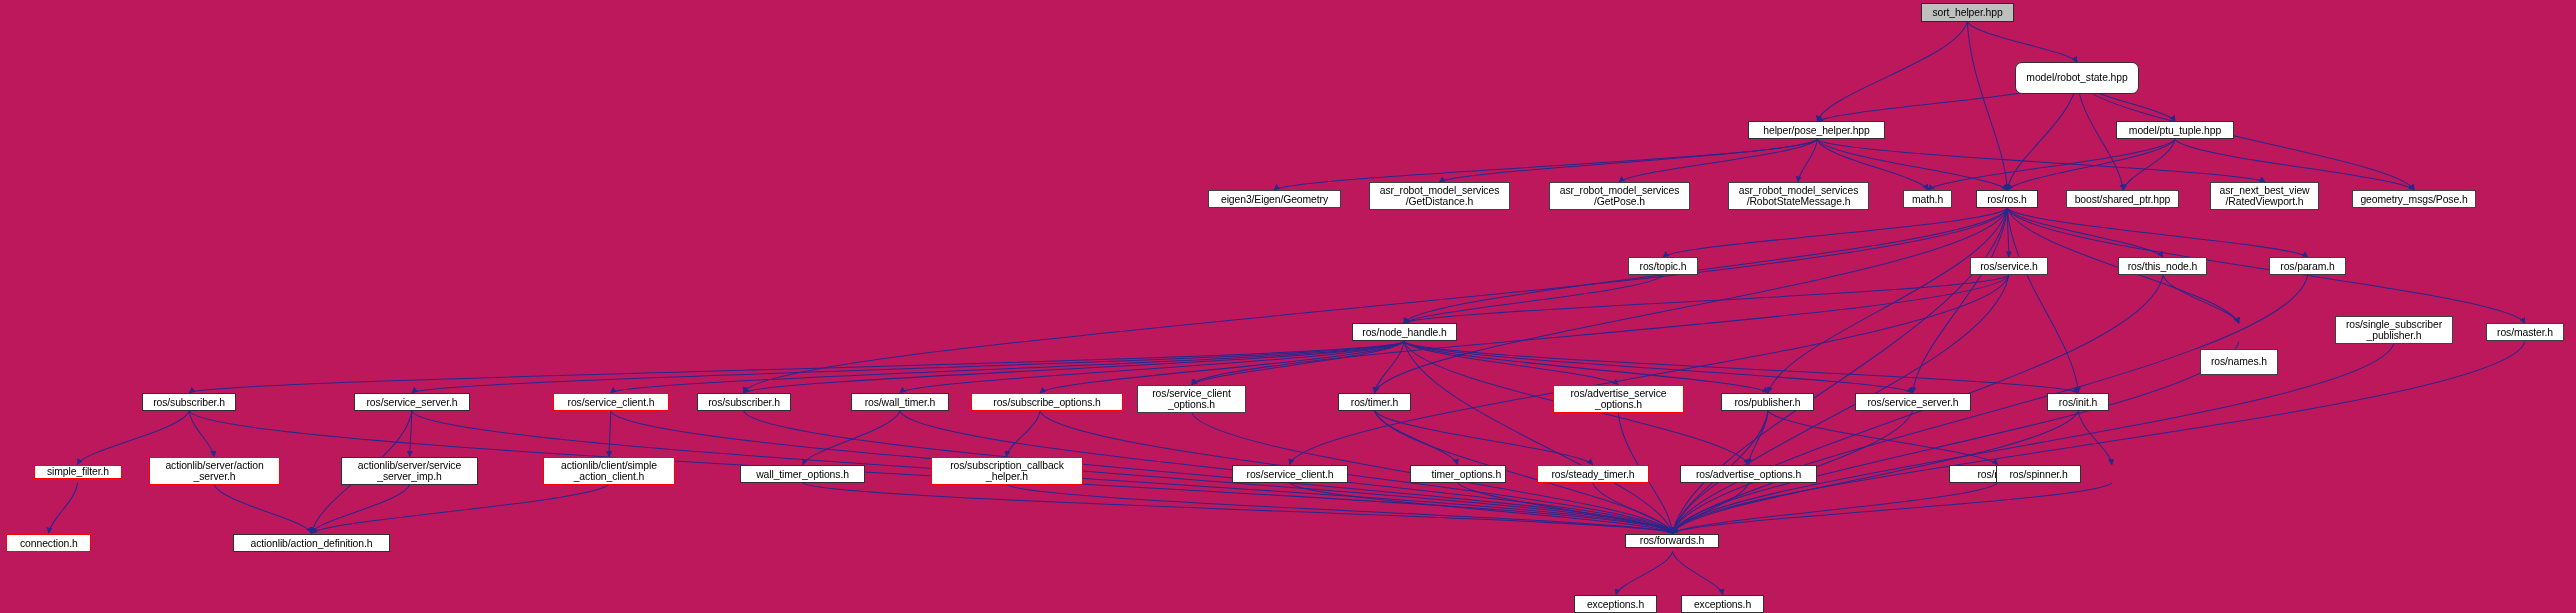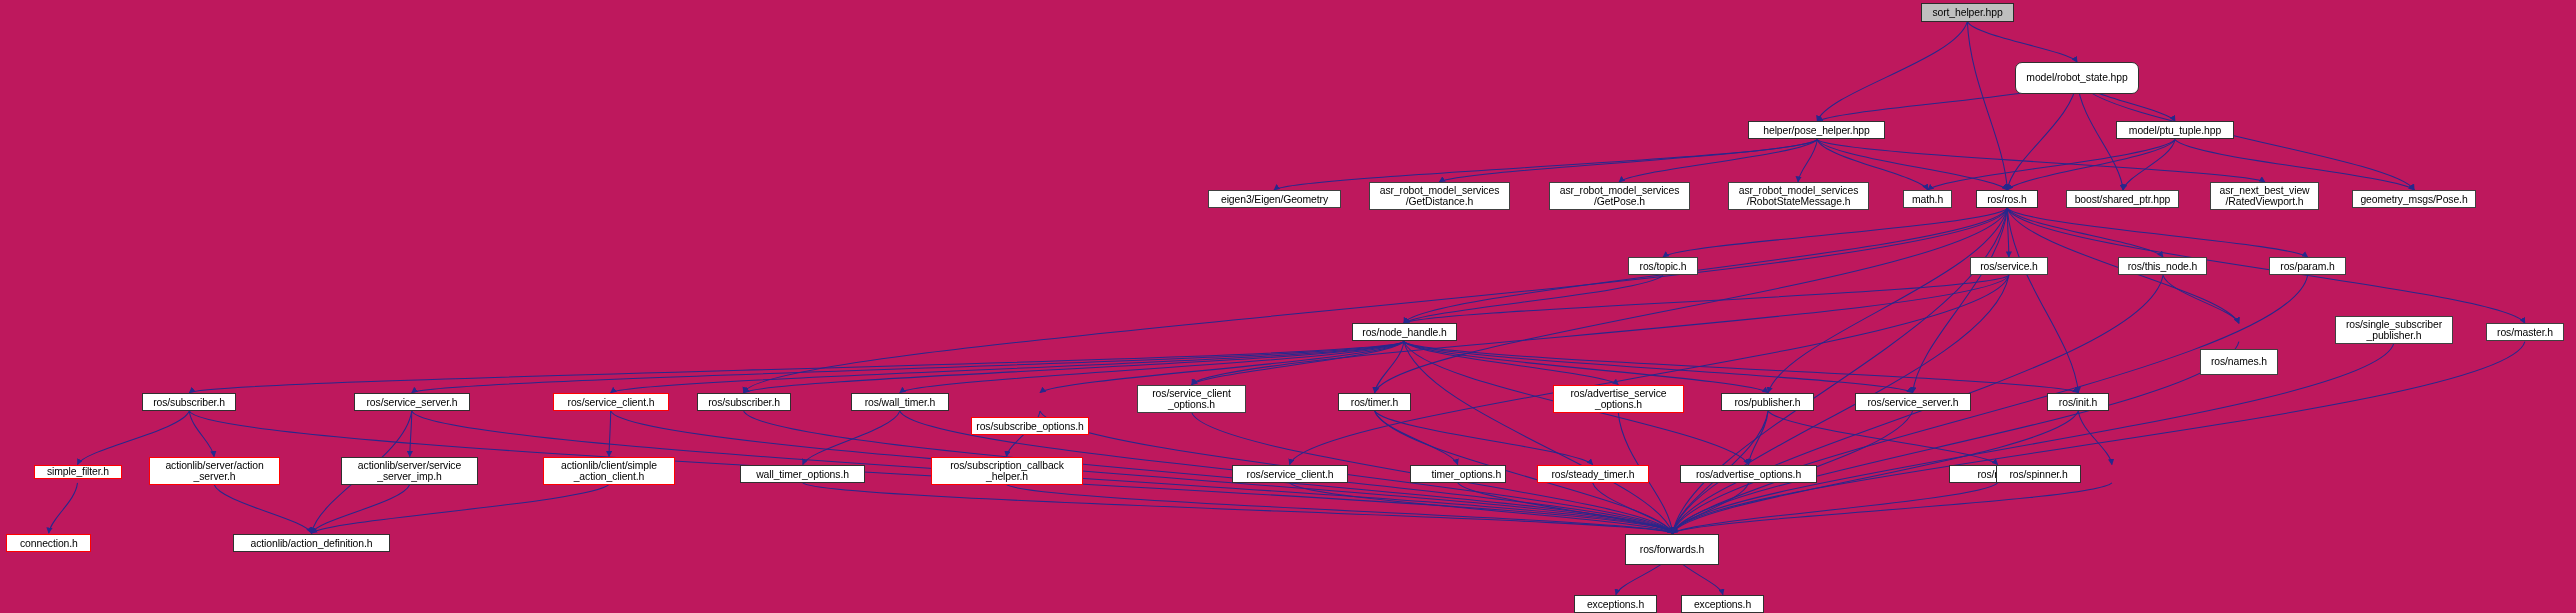--- a/index.html
+++ b/index.html
@@ -183,21 +183,21 @@
       <div class="node dark" style="left: 1352px; top: 323px; width: 105px; height: 18.4px;">ros/node_handle.h</div>
       <div class="node " style="left: 2200px; top: 323px; width: 78px; height: 26px; margin-top: 26px;">ros/names.h</div>
       <div class="node " style="left: 2335px; top: 316px; width: 118px; height: 28px;">ros/single_subscriber
 _publisher.h</div>
       <div class="node " style="left: 2486px; top: 323px; width: 78px; height: 18.4px;">ros/master.h</div>
       <div class="node dark" style="left: 142px; top: 393px; width: 94px; height: 18.4px;">ros/subscriber.h</div>
       <div class="node dark" style="left: 354px; top: 393px; width: 116px; height: 18.4px;">ros/service_server.h</div>
       <div class="node red" style="left: 553px; top: 393px; width: 116px; height: 18.4px;">ros/service_client.h</div>
       <div class="node dark" style="left: 697px; top: 393px; width: 94px; height: 18.4px;">ros/subscriber.h</div>
       <div class="node dark" style="left: 851px; top: 393px; width: 98px; height: 18.4px;">ros/wall_timer.h</div>
-      <div class="node red" style="left: 971px; top: 393px; width: 118px; height: 18.4px; margin-top: 24px;">ros/subscribe_options.h</div>
+      <div class="node red" style="left: 971px; top: 393px; width: 152px; height: 18.4px;">ros/subscribe_options.h</div>
       <div class="node " style="left: 1137px; top: 385px; width: 109px; height: 28px;">ros/service_client
 _options.h</div>
       <div class="node dark" style="left: 1338px; top: 393px; width: 73px; height: 18.4px;">ros/timer.h</div>
       <div class="node red" style="left: 1553px; top: 385px; width: 131px; height: 28px;">ros/advertise_service
 _options.h</div>
       <div class="node dark" style="left: 1721px; top: 393px; width: 93px; height: 18.4px;">ros/publisher.h</div>
       <div class="node dark" style="left: 1855px; top: 393px; width: 116px; height: 18.4px;">ros/service_server.h</div>
       <div class="node dark" style="left: 2047px; top: 393px; width: 62px; height: 18.4px;">ros/init.h</div>
       <div class="node red" style="left: 34px; top: 465px; width: 88px; height: 14px;">simple_filter.h</div>
       <div class="node red" style="left: 149px; top: 457px; width: 131px; height: 28px;">actionlib/server/action
@@ -210,18 +210,18 @@
       <div class="node red" style="left: 931px; top: 457px; width: 152px; height: 28px;">ros/subscription_callback
 _helper.h</div>
       <div class="node dark" style="left: 1232px; top: 465px; width: 116px; height: 18.4px;">ros/service_client.h</div>
       <div class="node dark" style="left: 1410px; top: 465px; width: 96px; height: 18.4px; padding-left: 19px;">timer_options.h</div>
       <div class="node red" style="left: 1537px; top: 465px; width: 112px; height: 18.4px;">ros/steady_timer.h</div>
       <div class="node dark" style="left: 1680px; top: 465px; width: 137px; height: 18.4px;">ros/advertise_options.h</div>
       <div class="node dark" style="left: 1949px; top: 465px; width: 110px; height: 18.4px; padding-left: 16px;">ros/message.h</div>
       <div class="node dark" style="left: 1996px; top: 465px; width: 85px; height: 18.4px;">ros/spinner.h</div>
       <div class="node dark" style="left: 233px; top: 534px; width: 157px; height: 18.4px;">actionlib/action_definition.h</div>
       <div class="node red" style="left: 6.4px; top: 534px; width: 85px; height: 18.4px;">connection.h</div>
-      <div class="node dark" style="left: 1625px; top: 534px; width: 94px; height: 31px;">ros/forwards.h</div>
+      <div class="node dark" style="left: 1625px; top: 534px; width: 94px; height: 14px;">ros/forwards.h</div>
       <div class="node dark" style="left: 1574px; top: 595px; width: 83px; height: 18.4px;">exceptions.h</div>
       <div class="node dark" style="left: 1681px; top: 595px; width: 83px; height: 18.4px;">exceptions.h</div>
     </div>
 </div>
 
 
 </body></html>

